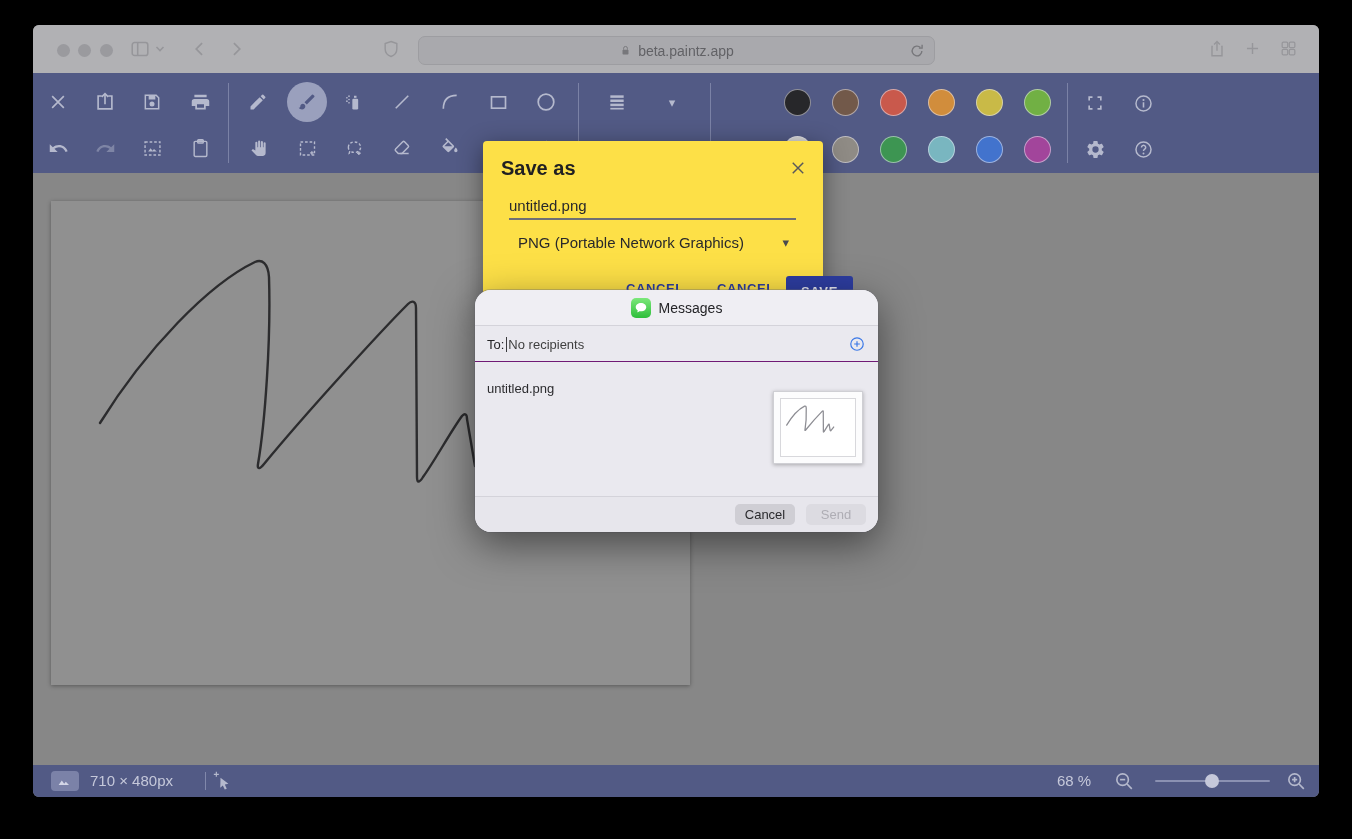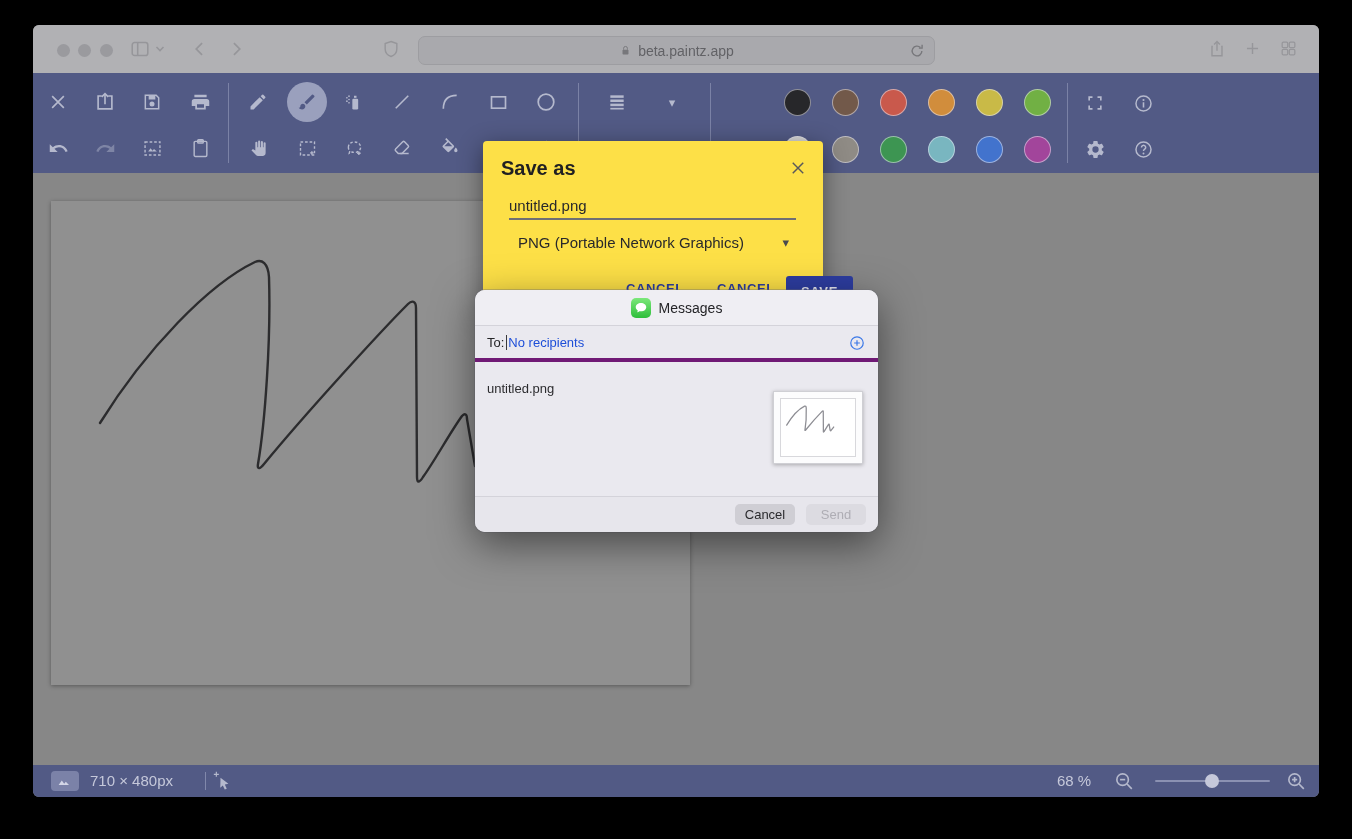--- a/index.html
+++ b/index.html
@@ -61,31 +61,31 @@
   .sd-underline { position:absolute; left:26px; right:27px; top:77px; height:1.5px; background:#6f6f73; }
   .sd-format { position:absolute; left:35px; top:93px; font-size:15px; color:#28282b; }
   .sd-caret { position:absolute; right:34px; top:94px; color:#4a4a4e; font-size:13px; }
   .sd-txtbtn { position:absolute; top:140px; font-size:13px; font-weight:bold; letter-spacing:.6px; color:#2d3da0; }
   .sd-savebtn { position:absolute; left:303px; top:135px; width:67px; height:31px; background:#2d3da0; border-radius:3px;
                 color:#e8e9f2; font-size:13px; font-weight:bold; letter-spacing:.6px;
                 display:flex; align-items:center; justify-content:center; }
 
   
   .sheet { position:absolute; left:475px; top:290px; width:403px; height:242px; background:#eae9ef;
-           border-radius:10px; box-shadow:0 12px 40px rgba(0,0,0,.5), 0 0 0 1px rgba(120,120,130,.35); z-index:60; overflow:hidden; }
+           border-radius:16px; box-shadow:0 12px 40px rgba(0,0,0,.5), 0 0 0 1px rgba(120,120,130,.35); z-index:60; overflow:hidden; }
   .sh-header { position:absolute; left:0; top:0; width:100%; height:36px; background:#efeef3;
                border-bottom:1px solid #d4d3da; display:flex; align-items:center; justify-content:center; gap:8px; }
   .msg-appicon { width:20px; height:20px; border-radius:5px; background:linear-gradient(180deg,#7ce87a,#2ebe3b);
                  display:flex; align-items:center; justify-content:center; }
   .sh-title { font-size:14px; color:#242427; }
-  .sh-torow { position:absolute; left:0; top:37px; width:100%; height:35px; border-bottom:4px solid #701a75;
+  .sh-torow { position:absolute; left:0; top:37px; width:100%; height:35px; border-bottom:1px solid #701a75;
               display:flex; align-items:center; padding:0 12px; }
   .to-label { font-size:13px; color:#242427; }
   .to-cursor { width:1px; height:15px; background:#3a3a3d; margin-left:2px; }
-  .to-placeholder { font-size:13px; color:#1d4ed8; margin-left:1px; }
+  .to-placeholder { font-size:13px; color:#404040; margin-left:1px; }
   .sh-body { position:absolute; left:0; top:73px; width:100%; height:133px; }
   .sh-file { position:absolute; left:12px; top:18px; font-size:13px; color:#2c2c2f; }
   .thumb-frame { position:absolute; right:15px; top:28px; width:90px; height:73px; background:#fcfcfd;
                  border:1px solid #cfcfd4; box-shadow:0 1px 4px rgba(0,0,0,.28); }
   .thumb-img { position:absolute; left:6px; top:6px; right:6px; bottom:6px; background:#ffffff; border:1px solid #d8d8dc; }
   .sh-footer { position:absolute; left:0; bottom:0; width:100%; height:36px; border-top:1px solid #d4d3da;
                background:#e7e6ec; display:flex; align-items:center; justify-content:flex-end; gap:11px; padding-right:12px; }
   .sh-btn { width:60px; height:21px; border-radius:5px; font-size:13px; display:flex; align-items:center; justify-content:center; }
   .sh-cancel { background:#cfced4; color:#2a2a2d; }
   .sh-send { background:#dcdbe1; color:#aeadb4; }

